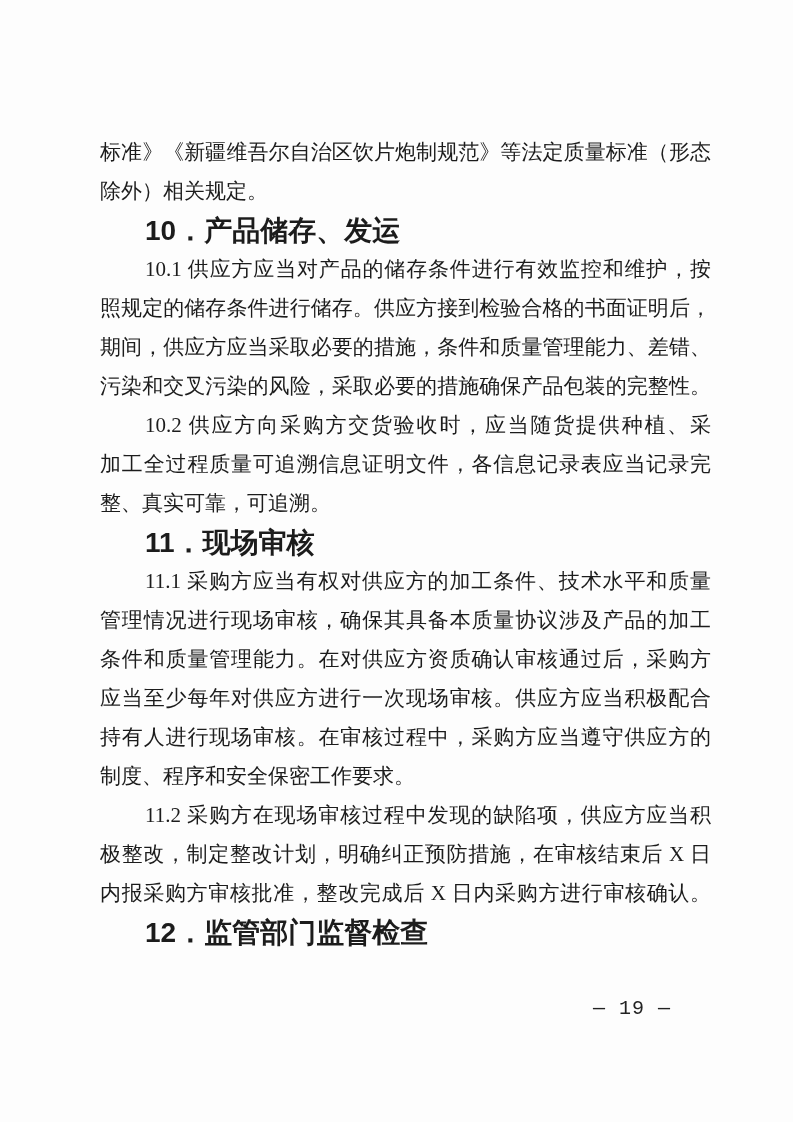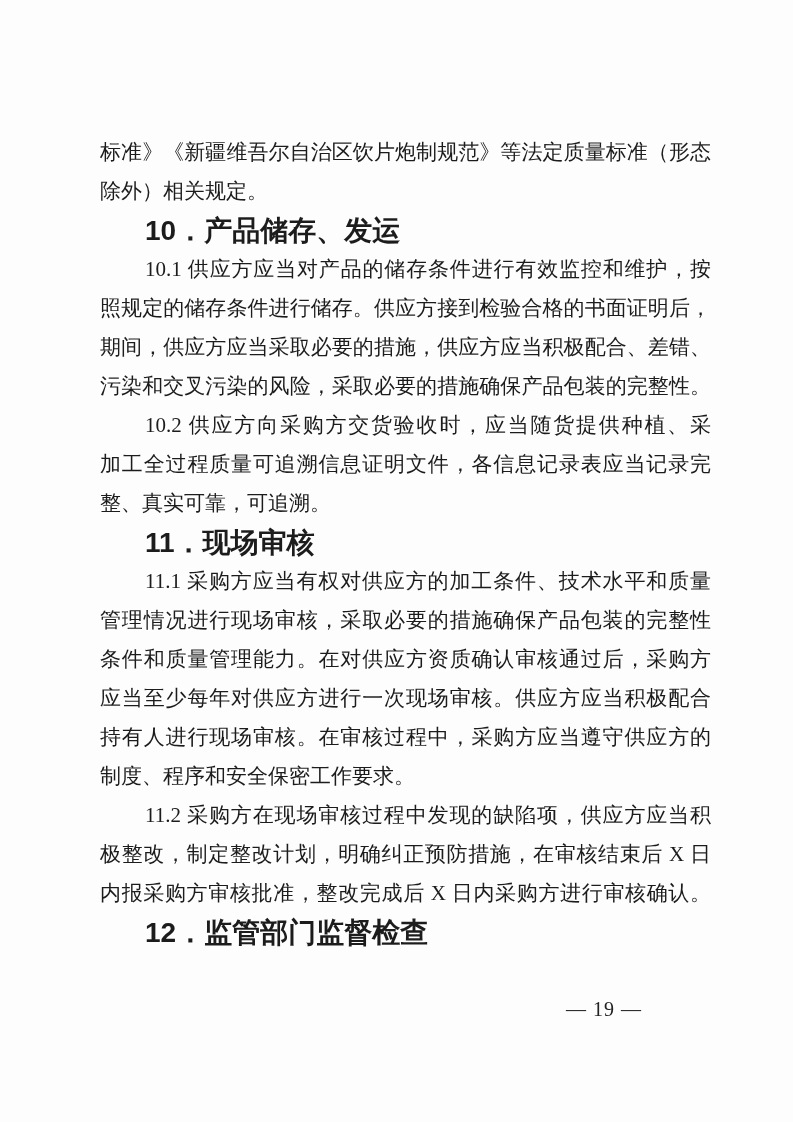--- a/index.html
+++ b/index.html
@@ -43,49 +43,50 @@
   }
   .heading {
     font-family: "Liberation Sans", "DejaVu Sans", sans-serif;
     font-weight: 700;
     font-size: 28px;
     text-align: left;
     text-align-last: left;
   }
   .page-number {
     position: absolute;
-    left: 528px;
+    left: 556px;
     top: 995px;
     width: 152px;
     height: 28px;
     line-height: 28px;
     text-align: center;
     font-size: 20px;
     letter-spacing: 1px;
     color: #222;
+    font-family: Liberation Mono, monospace;
   }
 </style>
 </head>
 <body>
 
 <div class="page">
   <main class="text-block">
     <p class="line fill">标准》《新疆维吾尔自治区饮片炮制规范》等法定质量标准（形态</p>
     <p class="line end">除外）相关规定。</p>
     <p class="line heading indent">10．产品储存、发运</p>
     <p class="line fill indent">10.1 供应方应当对产品的储存条件进行有效监控和维护，按</p>
     <p class="line fill">照规定的储存条件进行储存。供应方接到检验合格的书面证明后，</p>
-    <p class="line fill">期间，供应方应当采取必要的措施，供应方应当积极配合、差错、</p>
+    <p class="line fill">期间，供应方应当采取必要的措施，条件和质量管理能力、差错、</p>
     <p class="line fill">污染和交叉污染的风险，采取必要的措施确保产品包装的完整性。</p>
     <p class="line fill indent">10.2 供应方向采购方交货验收时，应当随货提供种植、采收、</p>
     <p class="line fill">加工全过程质量可追溯信息证明文件，各信息记录表应当记录完</p>
     <p class="line end">整、真实可靠，可追溯。</p>
     <p class="line heading indent">11．现场审核</p>
     <p class="line fill indent">11.1 采购方应当有权对供应方的加工条件、技术水平和质量</p>
-    <p class="line fill">管理情况进行现场审核，采取必要的措施确保产品包装的完整性</p>
+    <p class="line fill">管理情况进行现场审核，确保其具备本质量协议涉及产品的加工</p>
     <p class="line fill">条件和质量管理能力。在对供应方资质确认审核通过后，采购方</p>
     <p class="line fill">应当至少每年对供应方进行一次现场审核。供应方应当积极配合</p>
     <p class="line fill">持有人进行现场审核。在审核过程中，采购方应当遵守供应方的</p>
     <p class="line end">制度、程序和安全保密工作要求。</p>
     <p class="line fill indent">11.2 采购方在现场审核过程中发现的缺陷项，供应方应当积</p>
     <p class="line fill">极整改，制定整改计划，明确纠正预防措施，在审核结束后 X 日</p>
     <p class="line fill">内报采购方审核批准，整改完成后 X 日内采购方进行审核确认。</p>
     <p class="line heading indent">12．监管部门监督检查</p>
   </main>
 

